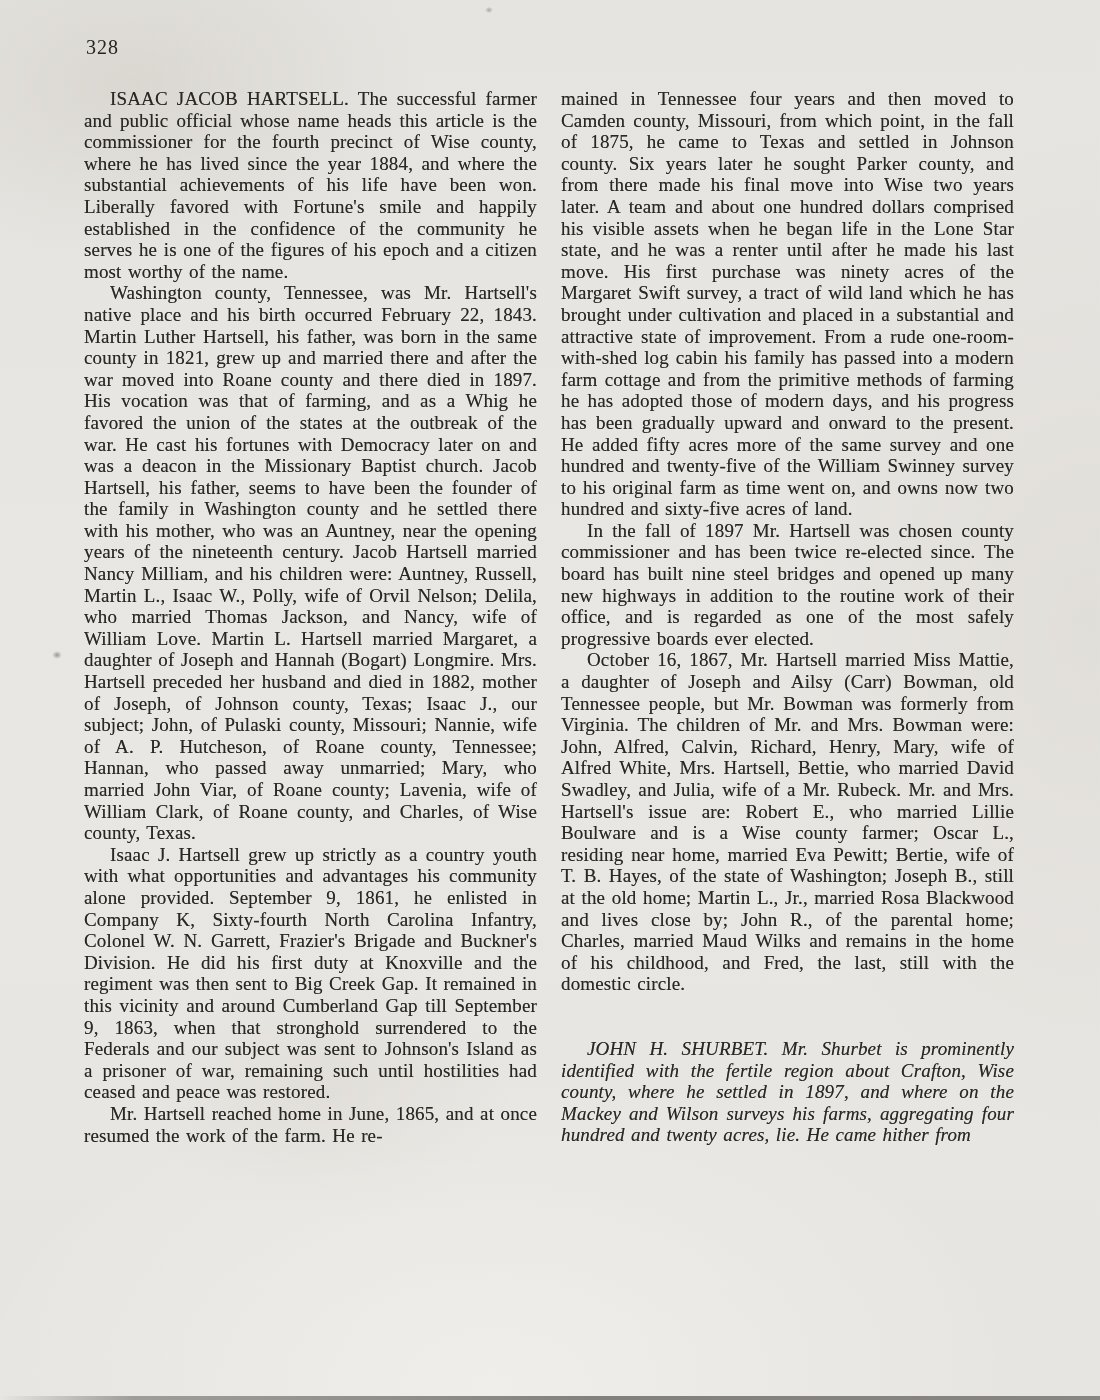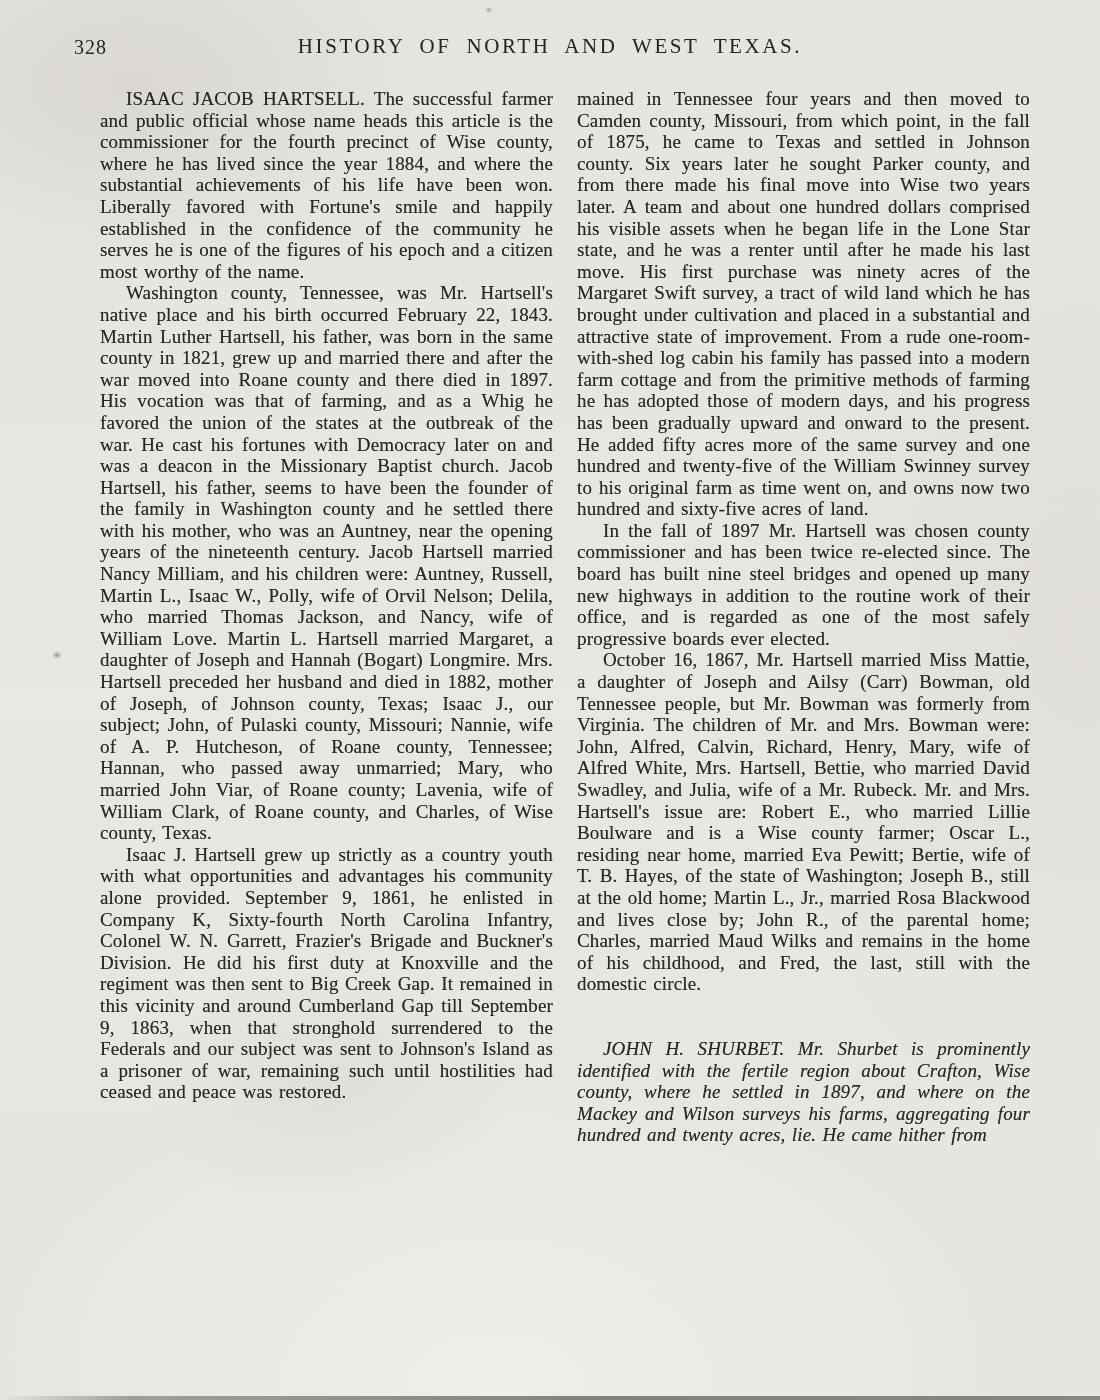--- a/index.html
+++ b/index.html
@@ -26,21 +26,21 @@
   }
   .running-head {
     position: absolute;
     top: 34px;
     left: 0;
     width: 100%;
     height: 30px;
   }
   .page-num {
     position: absolute;
-    left: 74px;
+    left: 86px;
     top: 2px;
     font-size: 20px;
     letter-spacing: 1px;
     color: #26241f;
     text-align: center;
   }
   .head-title {
     position: absolute;
     left: 0;
     top: 0;
@@ -51,21 +51,20 @@
     word-spacing: 7px;
     color: #26241f;
   }
   .columns {
     position: absolute;
     top: 88px;
     left: 84px;
     width: 930px;
     display: flex;
     gap: 24px;
-    margin-left: 16px;
   }
   .col {
     width: 453px;
     height: 1225px;
     overflow: hidden;
   }
   .col p {
     margin: 0;
     text-align: justify;
     text-justify: inter-word;
@@ -92,29 +91,29 @@
       rgba(60,57,52,0.55) 100%);
   }
 </style>
 </head>
 <body>
 
 <div class="page">
 
   <div class="running-head">
     <span class="page-num">328</span>
-    <span class="head-title">HISTORY OF NORTH AND WEST TEXAS.</span>
   </div>
 
   <div class="columns">
 
     <div class="col">
       <p>ISAAC JACOB HARTSELL.  The successful farmer and public official whose name heads this article is the commissioner for the fourth precinct of Wise county, where he has lived since the year 1884, and where the substantial achievements of his life have been won.  Liberally favored with Fortune's smile and happily established in the confidence of the community he serves he is one of the figures of his epoch and a citizen most worthy of the name.</p>
       <p>Washington county, Tennessee, was Mr. Hartsell's native place and his birth occurred February 22, 1843.  Martin Luther Hartsell, his father, was born in the same county in 1821, grew up and married there and after the war moved into Roane county and there died in 1897.  His vocation was that of farming, and as a Whig he favored the union of the states at the outbreak of the war.  He cast his fortunes with Democracy later on and was a deacon in the Missionary Baptist church.  Jacob Hartsell, his father, seems to have been the founder of the family in Washington county and he settled there with his mother, who was an Auntney, near the opening years of the nineteenth century.  Jacob Hartsell married Nancy Milliam, and his children were:  Auntney, Russell, Martin L., Isaac W., Polly, wife of Orvil Nelson; Delila, who married Thomas Jackson, and Nancy, wife of William Love.  Martin L. Hartsell married Margaret, a daughter of Joseph and Hannah (Bogart) Longmire.  Mrs. Hartsell preceded her husband and died in 1882, mother of Joseph, of Johnson county, Texas; Isaac J., our subject; John, of Pulaski county, Missouri; Nannie, wife of A. P. Hutcheson, of Roane county, Tennessee; Hannan, who passed away unmarried; Mary, who married John Viar, of Roane county; Lavenia, wife of William Clark, of Roane county, and Charles, of Wise county, Texas.</p>
       <p>Isaac J. Hartsell grew up strictly as a country youth with what opportunities and advantages his community alone provided.  September 9, 1861, he enlisted in Company K, Sixty-fourth North Carolina Infantry, Colonel W. N. Garrett, Frazier's Brigade and Buckner's Division.  He did his first duty at Knoxville and the regiment was then sent to Big Creek Gap.  It remained in this vicinity and around Cumberland Gap till September 9, 1863, when that stronghold surrendered to the Federals and our subject was sent to Johnson's Island as a prisoner of war, remaining such until hostilities had ceased and peace was restored.</p>
+      <p>Mr. Hartsell reached home in June, 1865, and at once resumed the work of the farm.  He re-</p>
     </div>
 
     <div class="col">
       <p class="no-indent">mained in Tennessee four years and then moved to Camden county, Missouri, from which point, in the fall of 1875, he came to Texas and settled in Johnson county.  Six years later he sought Parker county, and from there made his final move into Wise two years later.  A team and about one hundred dollars comprised his visible assets when he began life in the Lone Star state, and he was a renter until after he made his last move.  His first purchase was ninety acres of the Margaret Swift survey, a tract of wild land which he has brought under cultivation and placed in a substantial and attractive state of improvement.  From a rude one-room-with-shed log cabin his family has passed into a modern farm cottage and from the primitive methods of farming he has adopted those of modern days, and his progress has been gradually upward and onward to the present.  He added fifty acres more of the same survey and one hundred and twenty-five of the William Swinney survey to his original farm as time went on, and owns now two hundred and sixty-five acres of land.</p>
       <p>In the fall of 1897 Mr. Hartsell was chosen county commissioner and has been twice re-elected since.  The board has built nine steel bridges and opened up many new highways in addition to the routine work of their office, and is regarded as one of the most safely progressive boards ever elected.</p>
       <p>October 16, 1867, Mr. Hartsell married Miss Mattie, a daughter of Joseph and Ailsy (Carr) Bowman, old Tennessee people, but Mr. Bowman was formerly from Virginia.  The children of Mr. and Mrs. Bowman were:  John, Alfred, Calvin, Richard, Henry, Mary, wife of Alfred White, Mrs. Hartsell, Bettie, who married David Swadley, and Julia, wife of a Mr. Rubeck.  Mr. and Mrs. Hartsell's issue are:  Robert E., who married Lillie Boulware and is a Wise county farmer; Oscar L., residing near home, married Eva Pewitt; Bertie, wife of T. B. Hayes, of the state of Washington; Joseph B., still at the old home; Martin L., Jr., married Rosa Blackwood and lives close by; John R., of the parental home; Charles, married Maud Wilks and remains in the home of his childhood, and Fred, the last, still with the domestic circle.</p>
       <p class="section-gap">JOHN H. SHURBET.  Mr. Shurbet is prominently identified with the fertile region about Crafton, Wise county, where he settled in 1897, and where on the Mackey and Wilson surveys his farms, aggregating four hundred and twenty acres, lie.  He came hither from</p>
     </div>
 
   </div>

